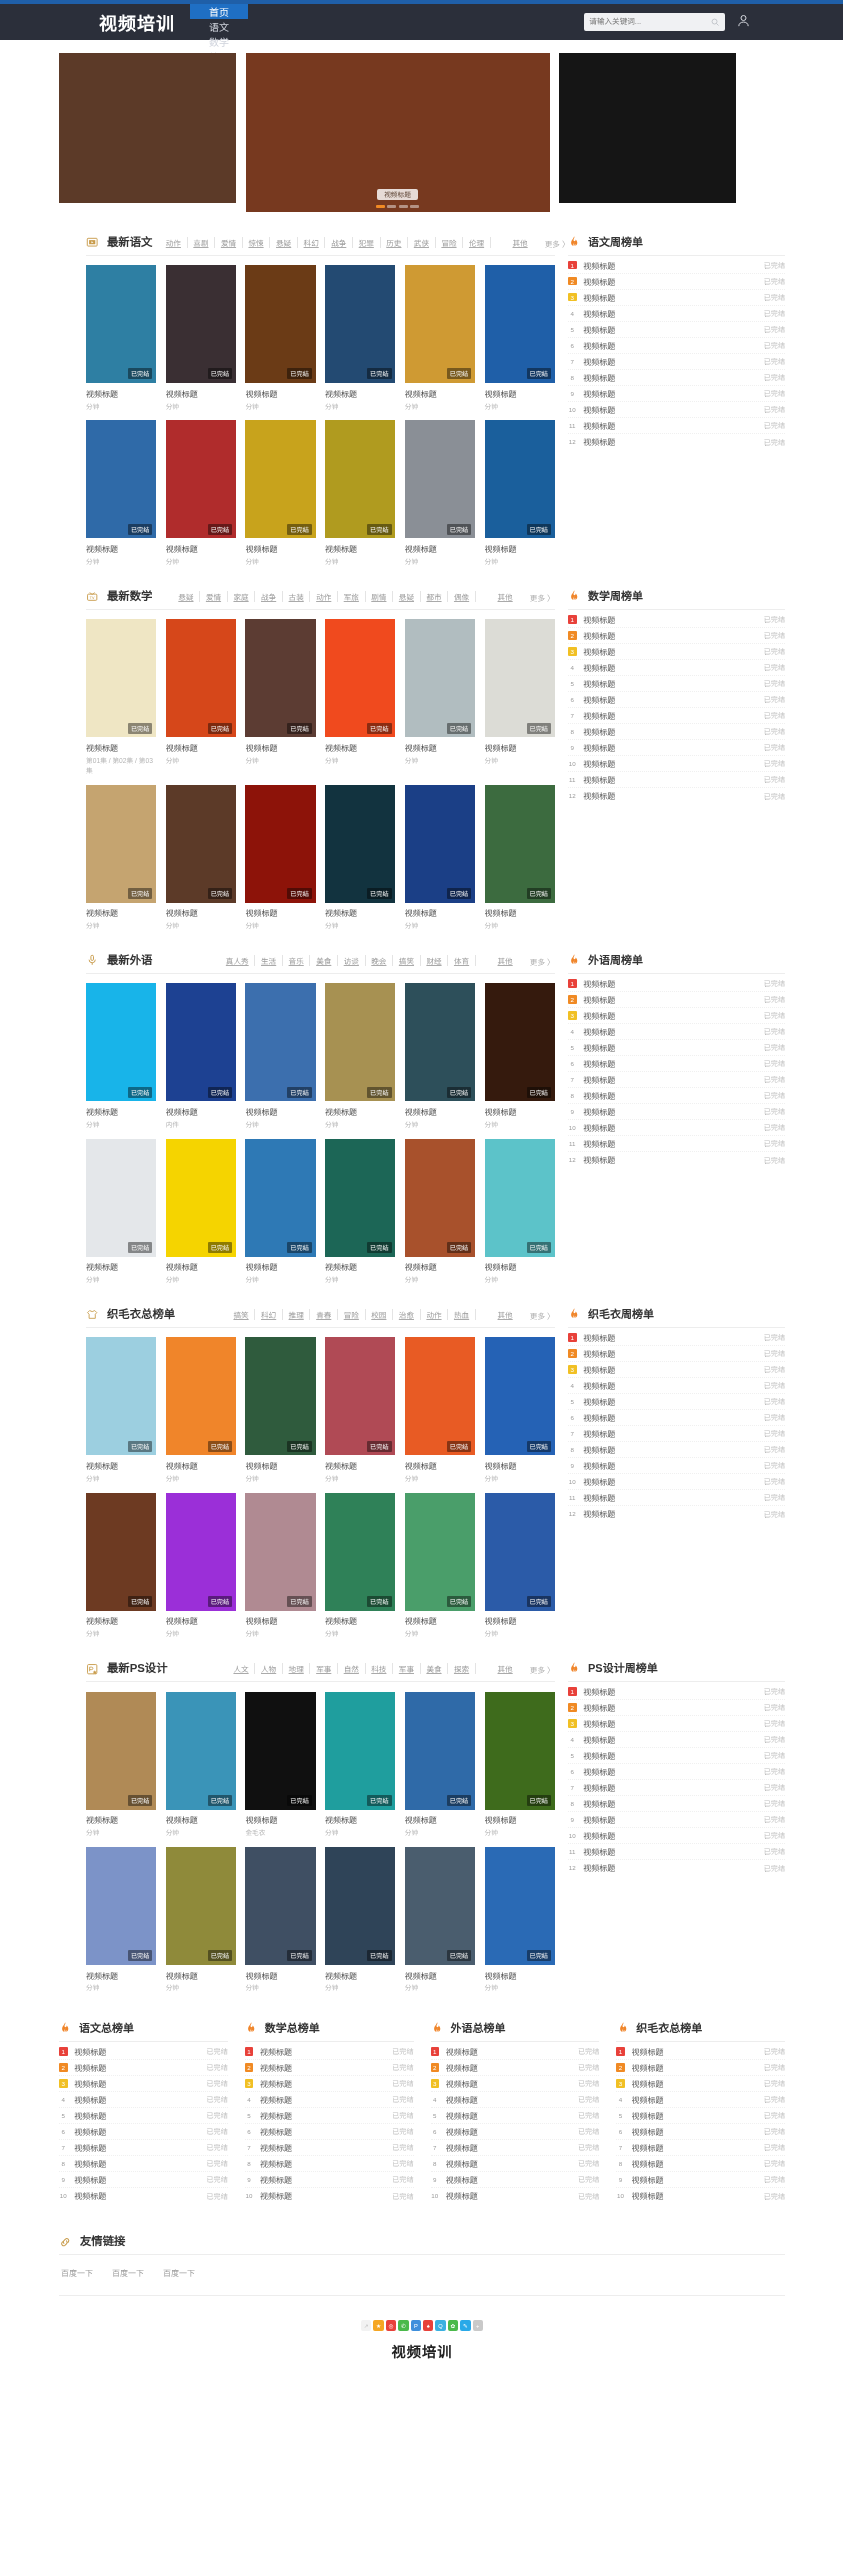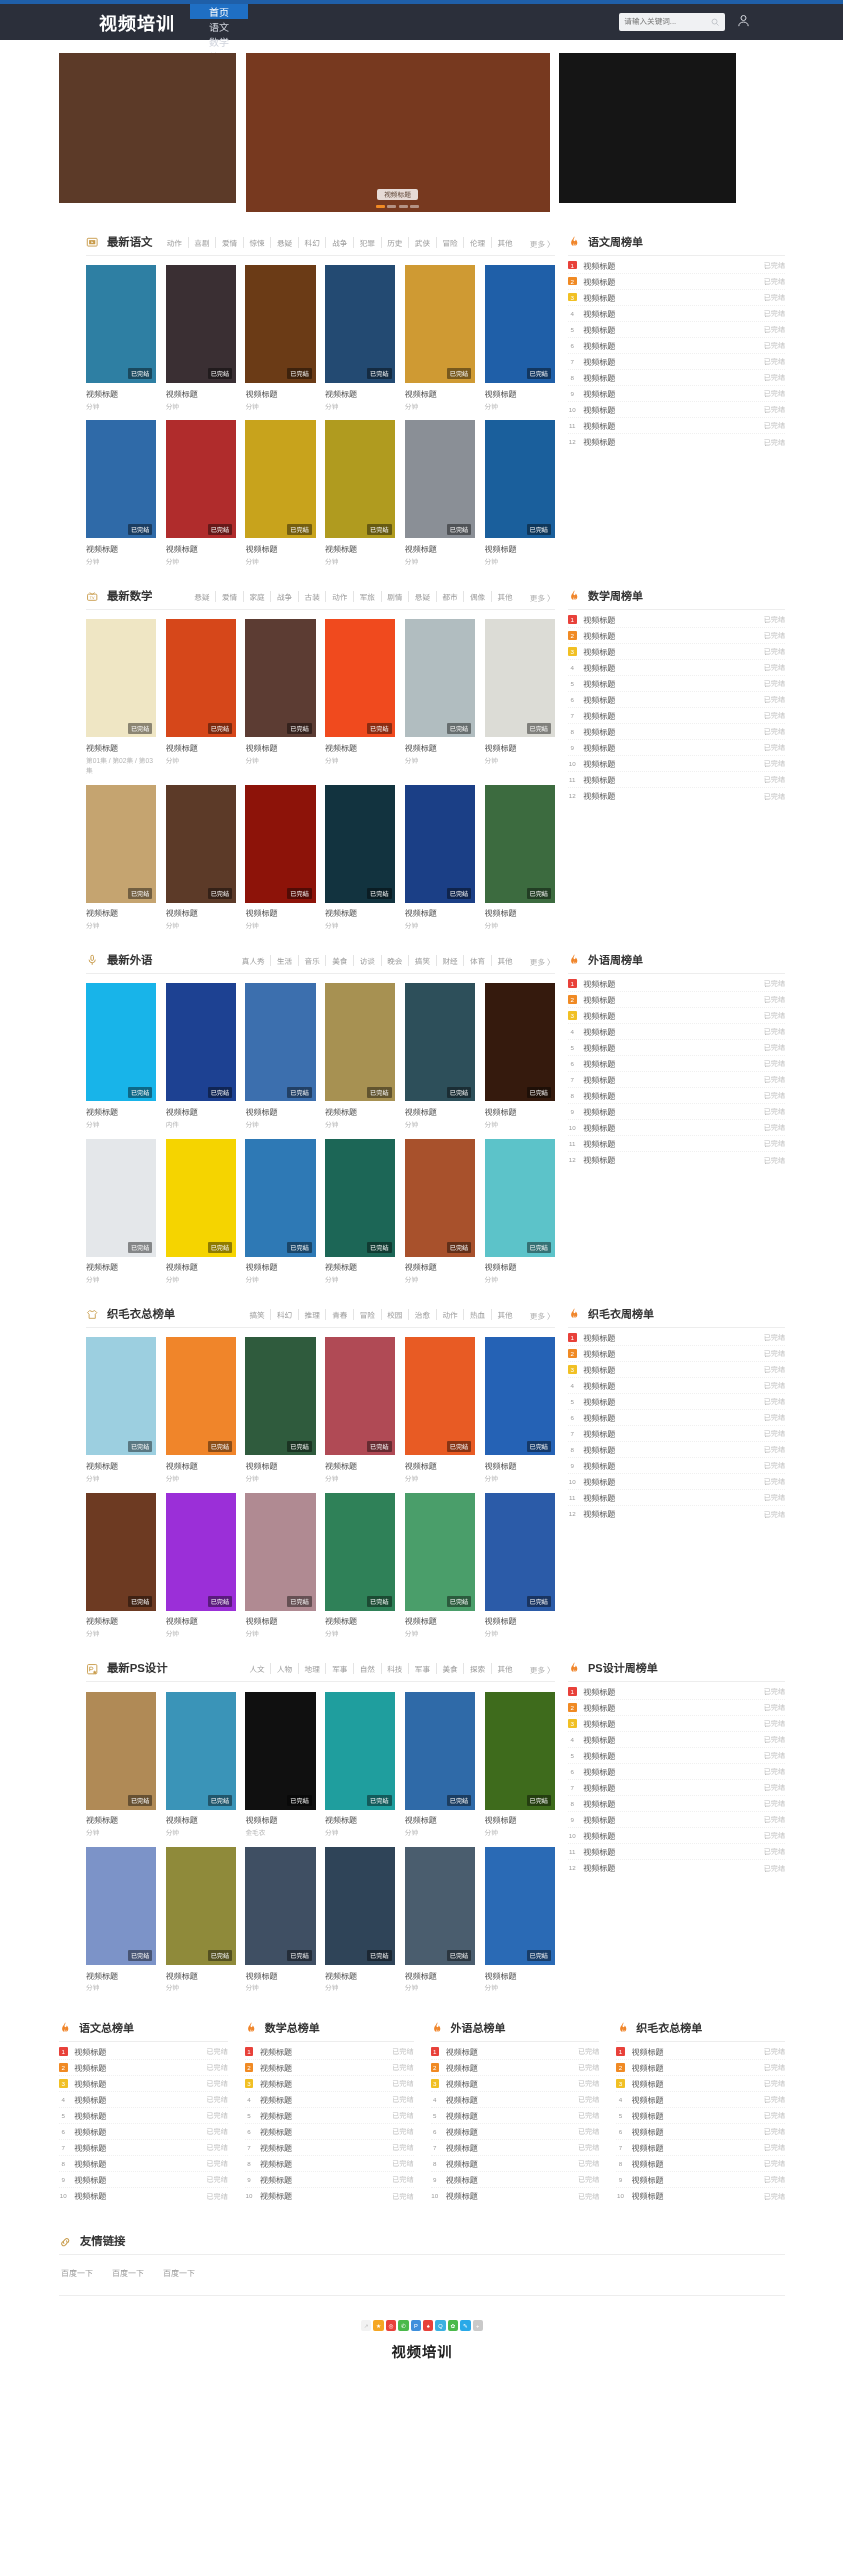--- a/index.html
+++ b/index.html
@@ -28,21 +28,21 @@
   .nav-item {
     display:flex; align-items:center; justify-content:center;
     padding:0 12.4px; color:#cfd3dc; font-size:10px; cursor:pointer;
     white-space:nowrap;
   }
   .nav-item.active { background:#1f6fc4; color:#fff; }
   .header-right {
     margin-left:auto; margin-right:93px; display:flex; align-items:center; gap:11.4px;
   }
   .search-box {
-    width:106px; height:18px; background:#f0f1f3; border-radius:1.9px;
+    width:141px; height:18px; background:#f0f1f3; border-radius:1.9px;
     display:flex; align-items:center; padding:0 5.7px; position:relative;
   }
   .search-box input {
     border:none; outline:none; background:transparent; width:100%;
     font-size:7.6px; color:#9aa0ab; font-family:"Liberation Sans",sans-serif;
   }
   .search-icon { position:absolute; right:4.8px; top:3.8px; }
   .user-icon { cursor:pointer; }
 
   
@@ -77,27 +77,27 @@
     display:flex; align-items:flex-end; gap:7.6px; padding-bottom:5.7px;
     border-bottom:1px solid #ededed; position:relative;
   }
   .sec-ico {
     width:13.3px; height:13.3px; flex:none; display:flex;
     align-items:center; justify-content:center;
   }
   .sec-title { font-size:11.4px; color:#333; font-weight:bold; white-space:nowrap; }
   .sec-tags {
     margin-left:auto; display:flex; align-items:center; gap:0;
-    font-size:7.6px; color:#aaa; padding-bottom:1px;
+    font-size:7.6px; color:#aaa; padding-bottom:1px;text-decoration:underline;
   }
   .sec-tags a {
     color:#9b9b9b; text-decoration:none; padding:0 5.7px;
     border-right:1px solid #e4e4e4; white-space:nowrap; cursor:pointer;
   }
-  .sec-tags a:last-child{ border-right:none; padding-right:0; }
+  .sec-tags a:last-child{ border-right:none; padding-right:0;margin-left:16px; }
   .sec-more {
     margin-left:9.5px; font-size:7.6px; color:#b0b0b0; white-space:nowrap; cursor:pointer;
   }
 
   
   .cards {
     display:grid; grid-template-columns:repeat(6,1fr); gap:9.5px 9.5px;
     margin-top:9.5px;
   }
   .card { cursor:pointer; }

